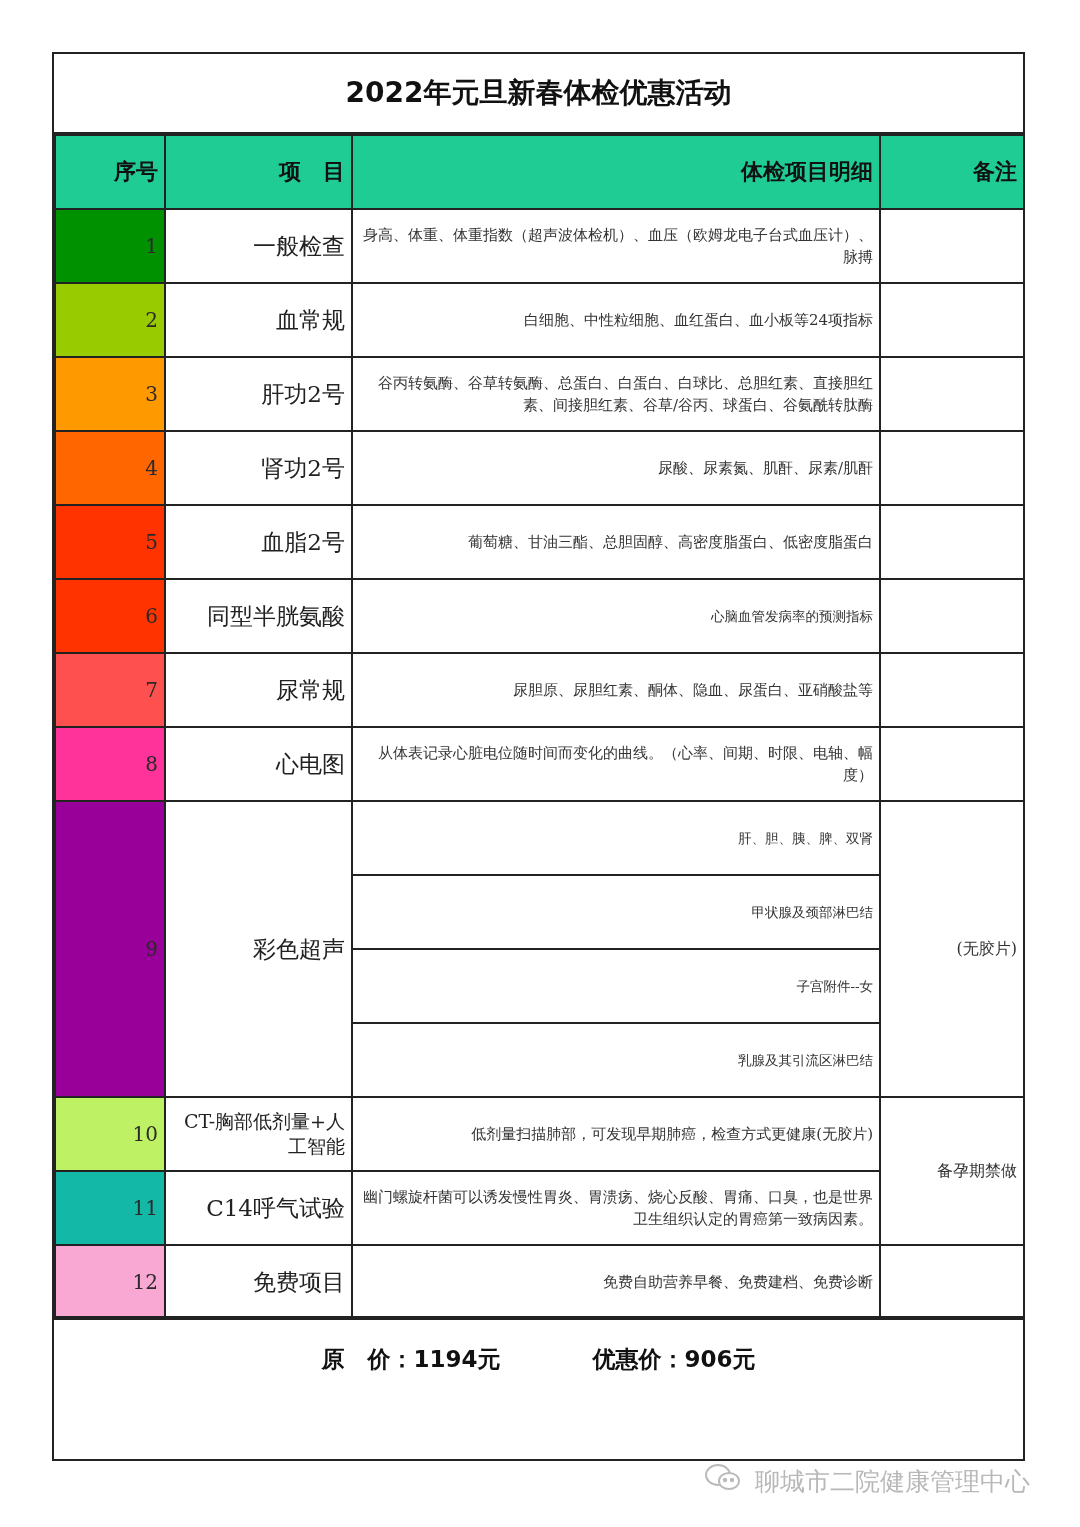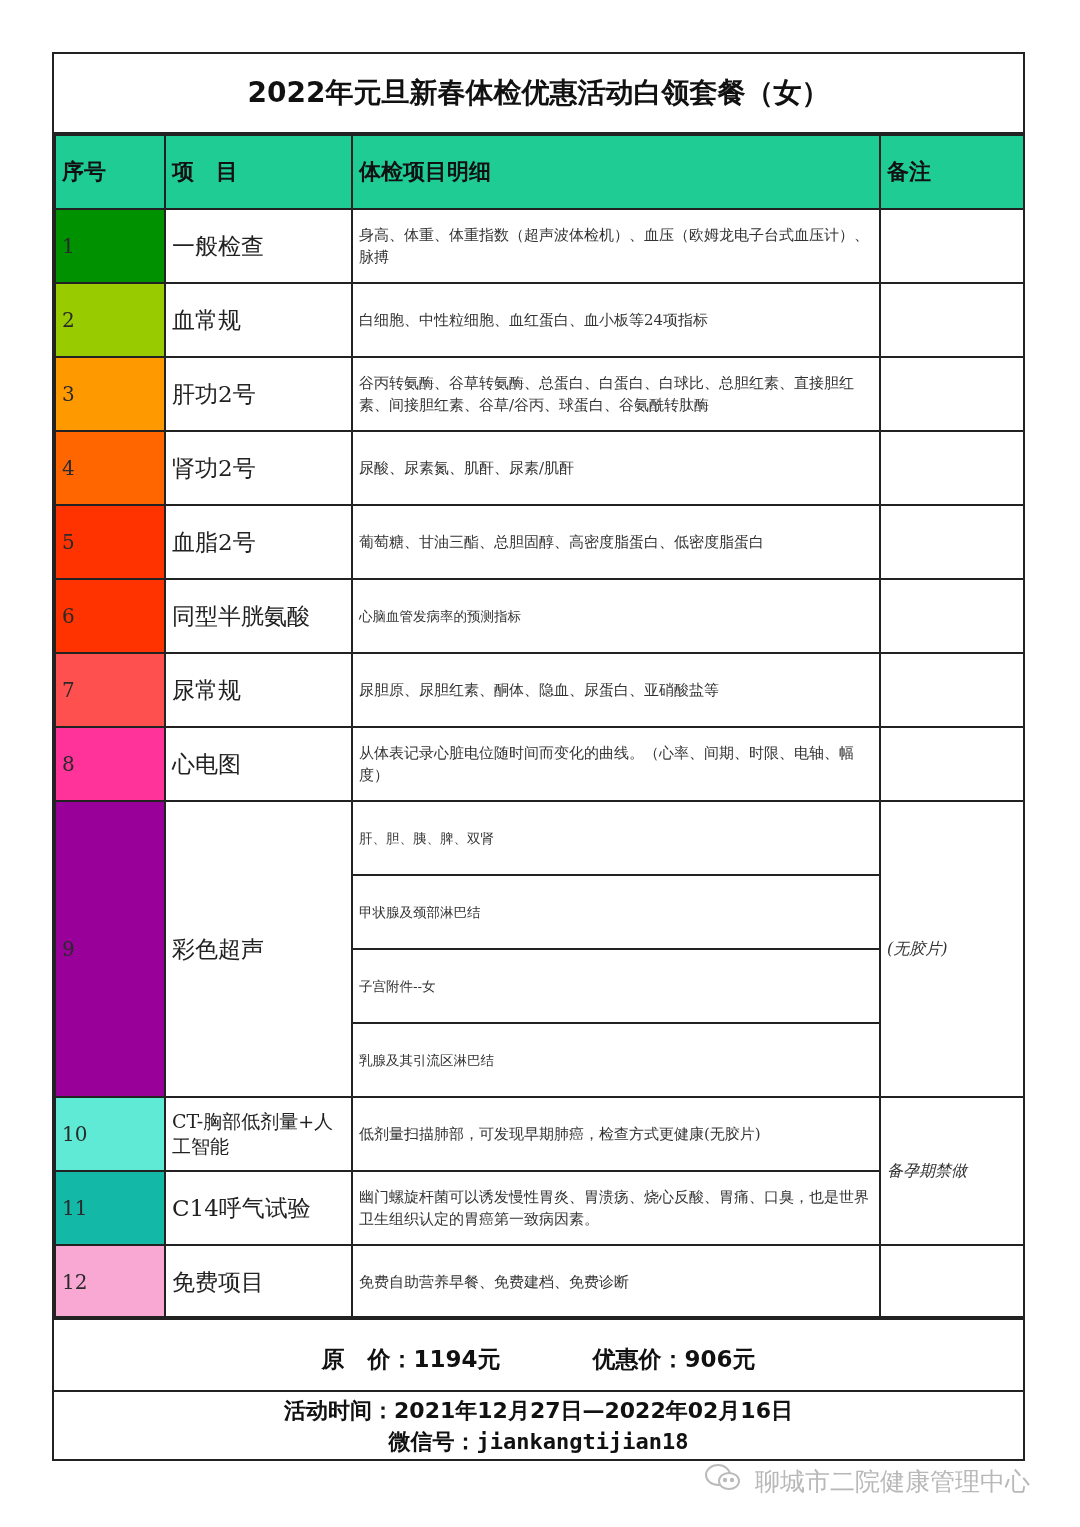--- a/index.html
+++ b/index.html
@@ -5,50 +5,49 @@
   html, body { margin: 0; padding: 0; background: #ffffff; }
   body { width: 1080px; height: 1527px; position: relative; overflow: hidden;
          font-family: "DejaVu Serif", "Liberation Serif", serif; color: #222; }
   .sheet { position: absolute; left: 52px; top: 52px; width: 973px; height: 1409px;
            border: 2px solid #222; box-sizing: border-box; }
   .title-block { position: absolute; left: 0; top: 0; width: 100%; height: 80px;
                  display: flex; flex-direction: row; align-items: center; justify-content: center;
                  font-family: "DejaVu Sans", "Liberation Sans", sans-serif; font-weight: bold;
                  font-size: 28px; line-height: 38px; color: #111; border-bottom: 2px solid #222; box-sizing: border-box; }
   table.grid { position: absolute; left: 0; top: 80px; width: 969px; border-collapse: collapse; table-layout: fixed; }
-  table.grid td, table.grid th { border: 2px solid #222; padding: 0 6px; text-align: left; vertical-align: middle; box-sizing: border-box; }
+  table.grid td, table.grid th { border: 2px solid #222; padding: 0 6px; text-align: right; vertical-align: middle; box-sizing: border-box; }
   table.grid th { background: #1fcc94; height: 74px; font-family: "DejaVu Sans", "Liberation Sans", sans-serif;
                   font-size: 22px; font-weight: bold; color: #111; }
   table.grid td { height: 74px; }
   td.num { font-size: 20px; color: #2a2a2a; }
   td.item { font-size: 23px; color: #222; line-height: 27px; border-radius: 23px; }
   td.detail { font-size: 15px; color: #333; line-height: 22px; padding: 0 10px; }
   td.detail.small { font-size: 13.5px; border-radius: 9px; }
-  td.note { font-size: 16px; color: #333; font-style: italic; }
+  td.note { font-size: 16px; color: #333; }
   td.item.small { font-size: 19px; line-height: 25px; }
   .price-row { position: absolute; left: 0; top: 1262px; width: 100%; height: 85px;
                border-top: 2px solid #222; box-sizing: border-box;
                display: flex; align-items: center; justify-content: center; gap: 92px;
                font-family: "DejaVu Sans", "Liberation Sans", sans-serif; font-weight: bold; font-size: 23px; color: #111; }
   .info-row { position: absolute; left: 0; top: 1336px; width: 100%; height: 69px;
               border-top: 2px solid #222; box-sizing: border-box;
               display: flex; flex-direction: column; align-items: center; justify-content: center;
               font-family: "DejaVu Sans", "Liberation Sans", sans-serif; font-weight: bold; font-size: 22px; line-height: 31px; color: #111; }
   .info-row .wx { font-family: "DejaVu Sans Mono", "Liberation Mono", monospace; }
   .watermark { position: absolute; left: 703px; top: 1462px; display: flex; align-items: center; gap: 12px;
                font-family: "DejaVu Sans", "Liberation Sans", sans-serif; font-size: 25px; color: #b8b8b8; }
   .watermark svg { width: 40px; height: 32px; }
 </style>
 </head>
 <body>
 
 <div class="sheet">
   <div class="title-block">
     <div>2022年元旦新春体检优惠活动</div>
-    <div>白领套餐（女）</div>
   </div>
 
   <table class="grid">
     <colgroup>
       <col style="width:110px">
         <col style="width:187px">
         <col style="width:528px">
         <col style="width:144px">
     </colgroup>
     <thead>
@@ -119,21 +118,21 @@
         <td class="detail small">甲状腺及颈部淋巴结</td>
       </tr>
       <tr>
         <td class="detail small">子宫附件--女</td>
       </tr>
       <tr>
         <td class="detail small">乳腺及其引流区淋巴结</td>
       </tr>
 
       <tr>
-        <td class="num" style="background:#5eead4">10</td>
+        <td class="num" style="background:#bef264">10</td>
         <td class="item small">CT-胸部低剂量+人工智能</td>
         <td class="detail">低剂量扫描肺部，可发现早期肺癌，检查方式更健康(无胶片)</td>
         <td class="note" rowspan="2">备孕期禁做</td>
       </tr>
       <tr>
         <td class="num" style="background:#14b8a6">11</td>
         <td class="item">C14呼气试验</td>
         <td class="detail">幽门螺旋杆菌可以诱发慢性胃炎、胃溃疡、烧心反酸、胃痛、口臭，也是世界卫生组织认定的胃癌第一致病因素。</td>
       </tr>
       <tr>
@@ -143,24 +142,20 @@
         <td class="note"></td>
       </tr>
     </tbody>
   </table>
 
   <div class="price-row">
     <span><span>原　价：</span><span>1194元</span></span>
     <span><span>优惠价：</span><span>906元</span></span>
   </div>
 
-  <div class="info-row">
-    <div><span>活动时间：</span><span>2021年12月27日—2022年02月16日</span></div>
-    <div><span>微信号：</span><span class="wx">jiankangtijian18</span></div>
-  </div>
 </div>
 
 <div class="watermark">
   <span>
     <svg viewBox="0 0 40 32" fill="none" stroke="#bbb" stroke-width="2">
       <ellipse cx="15" cy="13" rx="12" ry="10"></ellipse>
       <ellipse cx="26" cy="19" rx="10" ry="8" fill="#fff"></ellipse>
       <circle cx="22" cy="18" r="1.2" fill="#bbb"></circle>
       <circle cx="29" cy="18" r="1.2" fill="#bbb"></circle>
     </svg>

